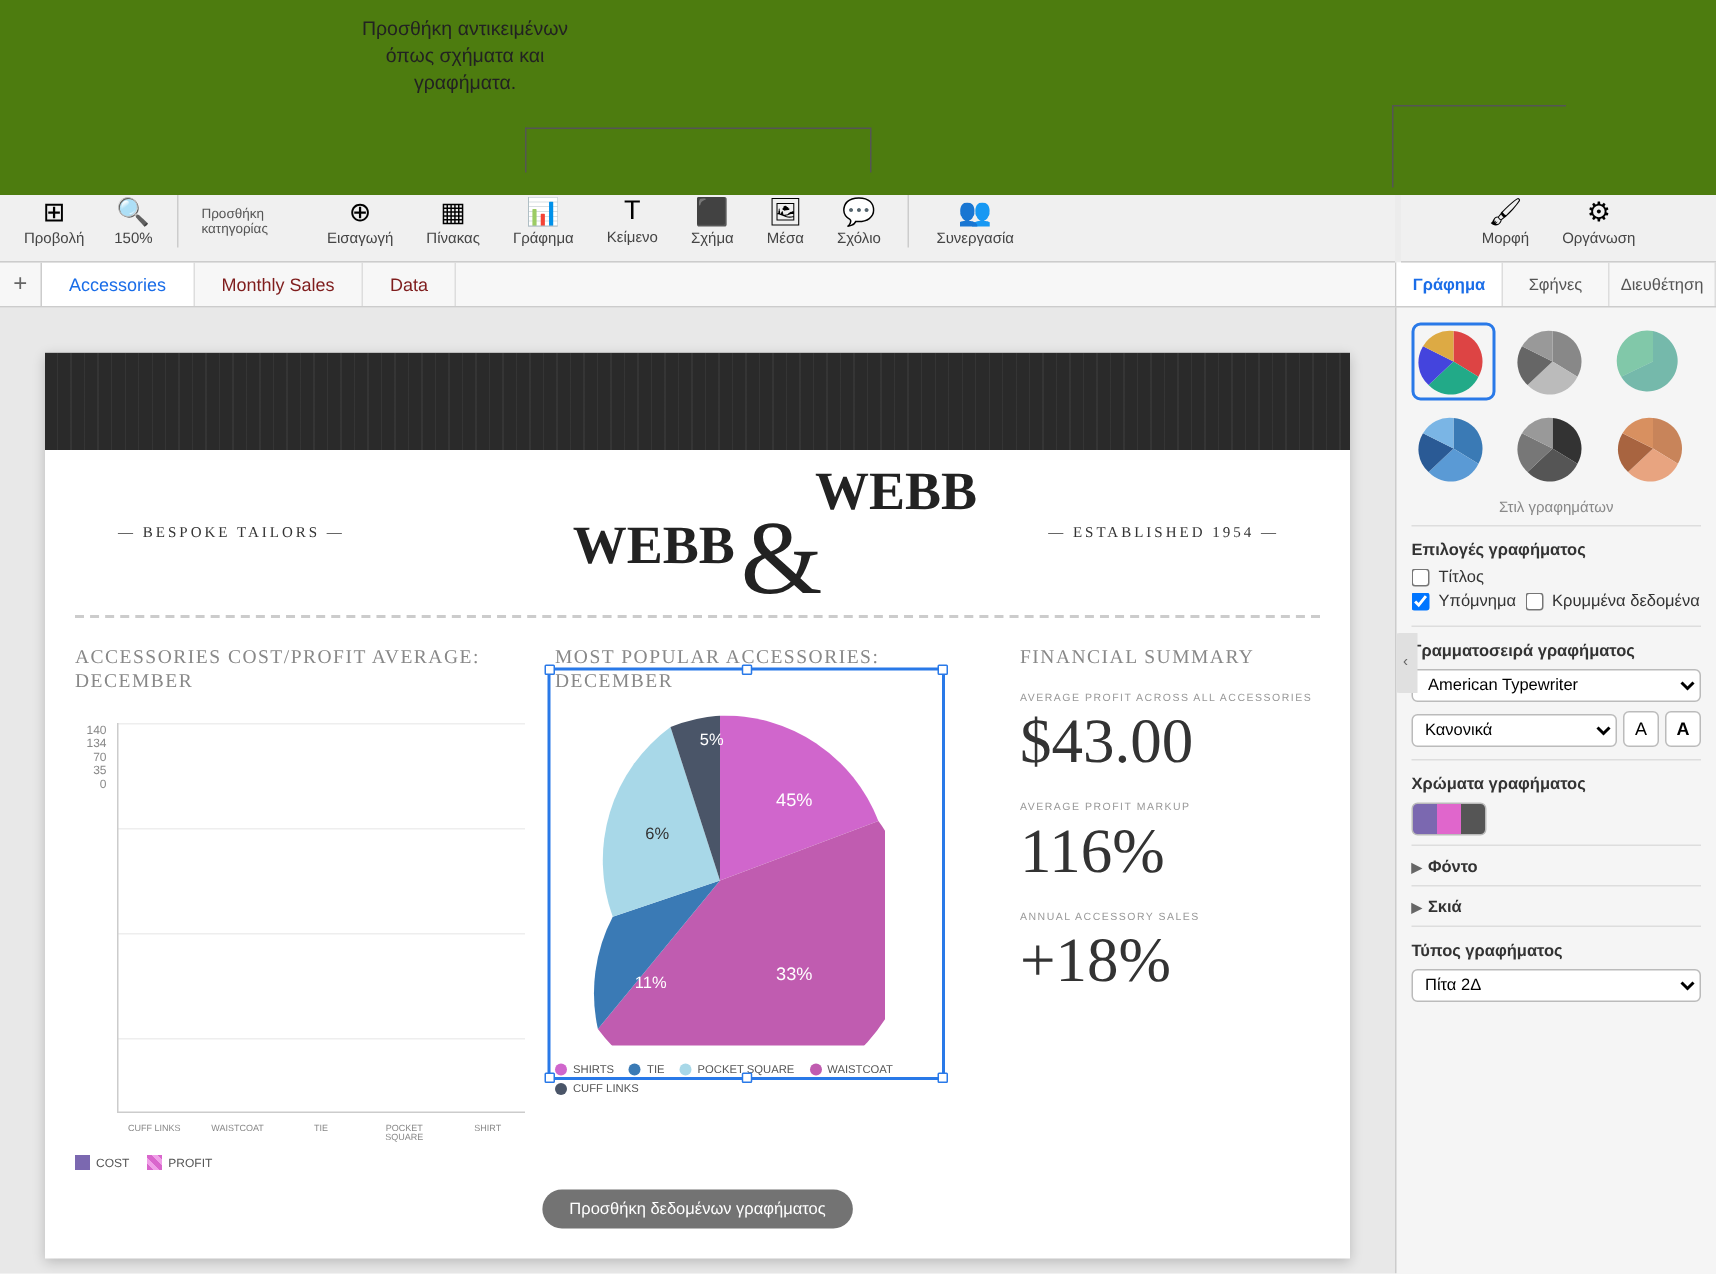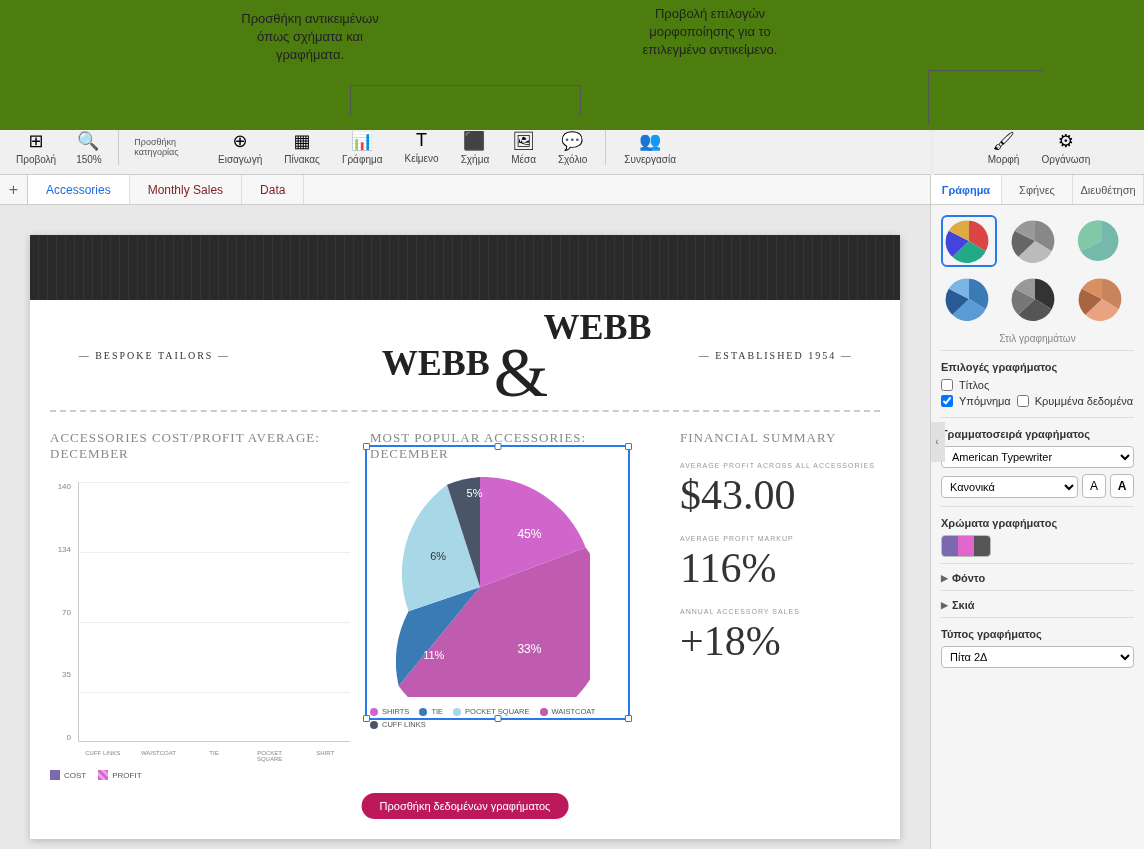--- a/index.html
+++ b/index.html
@@ -269,21 +269,21 @@
       margin-top: 20px;
     }
     .bar-chart-yaxis {
       position: absolute;
       left: 0;
       top: 0;
       bottom: 20px;
       width: 25px;
       display: flex;
       flex-direction: column;
-      justify-content: space-between;
+      justify-content: flex-start;
       align-items: flex-end;
       padding-right: 4px;
     }
     .bar-chart-yaxis span {
       font-size: 8px;
       color: #888;
     }
     .bar-chart-bars {
       position: absolute;
       left: 28px;
@@ -414,21 +414,21 @@
       height: 8px;
       border-radius: 50%;
     }
 
     
     .add-chart-btn {
       position: absolute;
       bottom: 20px;
       left: 50%;
       transform: translateX(-50%);
-      background: #be185d;
+      background: #737373;
       color: white;
       border: none;
       border-radius: 16px;
       padding: 7px 18px;
       font-size: 11px;
       cursor: pointer;
       white-space: nowrap;
     }
 
     
@@ -614,23 +614,20 @@
       right: 0;
       border-top: 1px solid #eee;
     }
   </style>
 </head>
 <body>
 
 <div class="callout-area">
   <div class="callout-text" style="left:210px;top:10px;width:200px;">
     Προσθήκη αντικειμένων<br>όπως σχήματα και<br>γραφήματα.
-  </div>
-  <div class="callout-text" style="left:600px;top:5px;width:220px;">
-    Προβολή επιλογών<br>μορφοποίησης για το<br>επιλεγμένο αντικείμενο.
   </div>
 
   <div style="position:absolute;left:350px;top:85px;width:230px;border-top:1px solid #555;"></div>
   <div style="position:absolute;left:350px;top:85px;height:30px;border-left:1px solid #555;"></div>
   <div style="position:absolute;left:580px;top:85px;height:30px;border-left:1px solid #555;"></div>
 
   <div style="position:absolute;right:215px;top:70px;height:55px;border-left:1px solid #555;"></div>
   <div style="position:absolute;right:100px;top:70px;width:115px;border-top:1px solid #555;"></div>
 </div>
 

